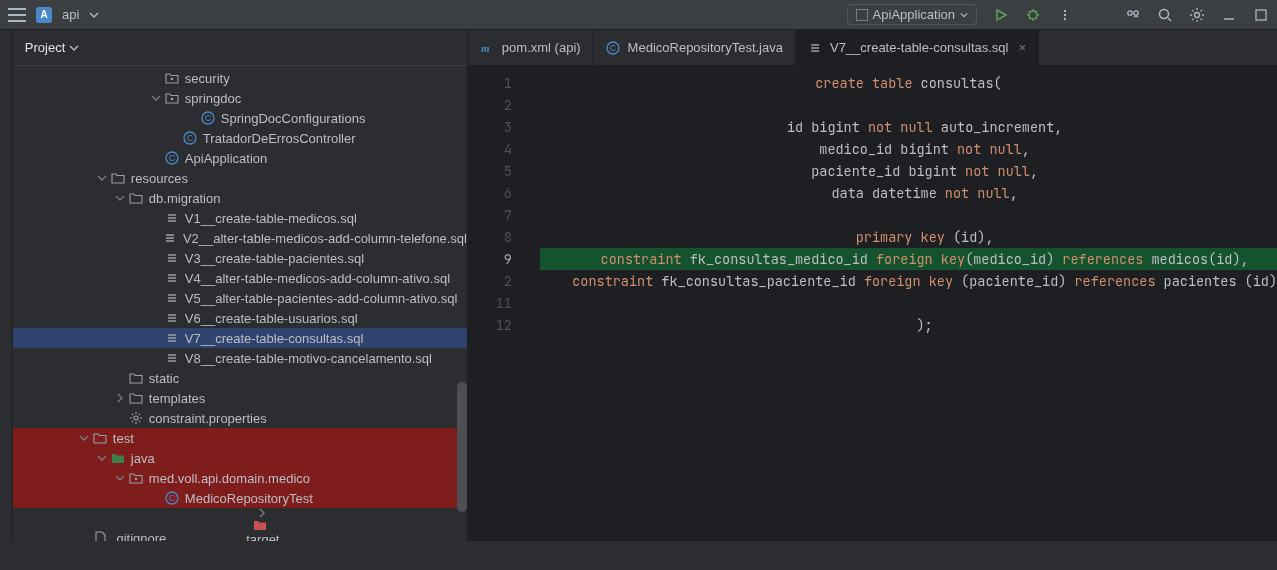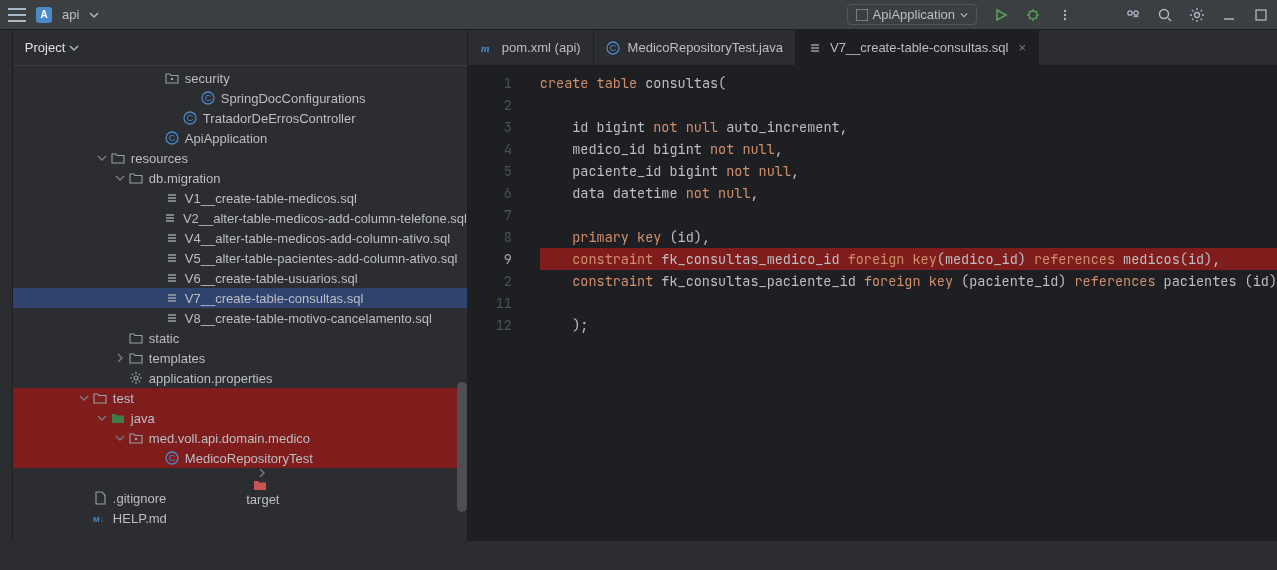--- a/index.html
+++ b/index.html
@@ -30,22 +30,22 @@
 .tab-bar{height:36px;background:#2b2d30;display:flex;align-items:stretch;border-bottom:1px solid #1e1f22;}
 .tab{display:flex;align-items:center;gap:6px;padding:0 12px;color:#bcbec4;cursor:pointer;border-right:1px solid #1e1f22;position:relative;}
 .tab.active{background:#1e1f22;}
 .tab .ticon{margin-right:2px;}
 .tab .close{color:#7a7c80;margin-left:4px;cursor:pointer;}
 .editor-body{flex:1;display:flex;font-family:"JetBrains Mono","Consolas",monospace;font-size:13.5px;line-height:22px;}
 .gutter{width:58px;text-align:right;padding:6px 14px 0 0;color:#4b5059;background:#1e1f22;user-select:none;}
 .gutter div{height:22px;}
 .gutter .curr{color:#a1a3a8;}
 .code{flex:1;padding:6px 0 0 14px;background:#1e1f22;color:#bcbec4;white-space:pre;position:relative;}
-.line{height:22px;}
-.line.curr{background:#7f1d1d;}
+.line{height:22px;text-align:center;}
+.line.curr{background:#14532d;}
 .kw{color:#cf8e6d;}
 .scroll-thumb{position:absolute;right:0;width:10px;background:#4d4f53;border-radius:5px;}
 </style>
 </head>
 <body>
 
 <div class="top-bar">
   <div class="top-left">
     <div class="hamburger">
         <span></span>
@@ -133,20 +133,34 @@
     <div class="tree-row" style="padding-left: 136px;">
           <span class="chev empty"></span>
           <span class="ticon">
             <svg width="14" height="14" viewBox="0 0 14 14">
               <path d="M1 3h4l1 1.5h7v7.5H1z" fill="none" stroke="#9aa0a6" stroke-width="1.1"></path>
               <circle cx="7" cy="8" r="1.3" fill="#9aa0a6"></circle>
             </svg>
           </span>
           <span>security</span>
         </div>
+        <div class="tree-row" style="padding-left: 136px;">
+          <span class="chev">
+            <svg width="10" height="10" viewBox="0 0 10 10">
+              <path d="M1 3l4 4 4-4" stroke="#7a7c80" fill="none" stroke-width="1.4"></path>
+            </svg>
+          </span>
+          <span class="ticon">
+            <svg width="14" height="14" viewBox="0 0 14 14">
+              <path d="M1 3h4l1 1.5h7v7.5H1z" fill="none" stroke="#9aa0a6" stroke-width="1.1"></path>
+              <circle cx="7" cy="8" r="1.3" fill="#9aa0a6"></circle>
+            </svg>
+          </span>
+          <span>springdoc</span>
+        </div>
         <div class="tree-row" style="padding-left: 172px;">
           <span class="chev empty"></span>
           <span class="ticon">
             <svg width="14" height="14" viewBox="0 0 14 14">
               <circle cx="7" cy="7" r="6" fill="none" stroke="#4a88c7" stroke-width="1.3"></circle>
               <text x="7" y="10" text-anchor="middle" font-size="9" fill="#4a88c7" font-family="sans-serif">C</text>
             </svg>
           </span>
           <span>SpringDocConfigurations</span>
         </div>
@@ -214,20 +228,29 @@
           </span>
           <span>V2__alter-table-medicos-add-column-telefone.sql</span>
         </div>
         <div class="tree-row" style="padding-left: 136px;">
           <span class="chev empty"></span>
           <span class="ticon">
             <svg width="14" height="14" viewBox="0 0 14 14">
               <path d="M3 4h8M3 7h8M3 10h8" stroke="#9aa0a6" stroke-width="1.3"></path>
             </svg>
           </span>
+          <span>V3__create-table-pacientes.sql</span>
+        </div>
+        <div class="tree-row" style="padding-left: 136px;">
+          <span class="chev empty"></span>
+          <span class="ticon">
+            <svg width="14" height="14" viewBox="0 0 14 14">
+              <path d="M3 4h8M3 7h8M3 10h8" stroke="#9aa0a6" stroke-width="1.3"></path>
+            </svg>
+          </span>
           <span>V4__alter-table-medicos-add-column-ativo.sql</span>
         </div>
         <div class="tree-row" style="padding-left: 136px; text-align: center;">
           <span class="chev empty"></span>
           <span class="ticon">
             <svg width="14" height="14" viewBox="0 0 14 14">
               <path d="M3 4h8M3 7h8M3 10h8" stroke="#9aa0a6" stroke-width="1.3"></path>
             </svg>
           </span>
           <span>V5__alter-table-pacientes-add-column-ativo.sql</span>
@@ -282,21 +305,21 @@
           <span>templates</span>
         </div>
         <div class="tree-row" style="padding-left: 100px;">
           <span class="chev empty"></span>
           <span class="ticon">
             <svg width="14" height="14" viewBox="0 0 14 14">
               <circle cx="7" cy="7" r="2" fill="none" stroke="#9aa0a6" stroke-width="1.2"></circle>
               <path d="M7 1v2M7 11v2M1 7h2M11 7h2M3 3l1 1M11 11l-1-1M3 11l1-1M11 3l-1 1" stroke="#9aa0a6" stroke-width="1.2"></path>
             </svg>
           </span>
-          <span>application.properties</span>
+          <span>constraint.properties</span>
         </div>
         <div class="tree-row range-hl" style="padding-left: 64px;">
           <span class="chev">
             <svg width="10" height="10" viewBox="0 0 10 10">
               <path d="M1 3l4 4 4-4" stroke="#7a7c80" fill="none" stroke-width="1.4"></path>
             </svg>
           </span>
           <span class="ticon">
             <svg width="14" height="14" viewBox="0 0 14 14">
               <path d="M1 3h4l1 1.5h7v7.5H1z" fill="none" stroke="#9aa0a6" stroke-width="1.1"></path>

